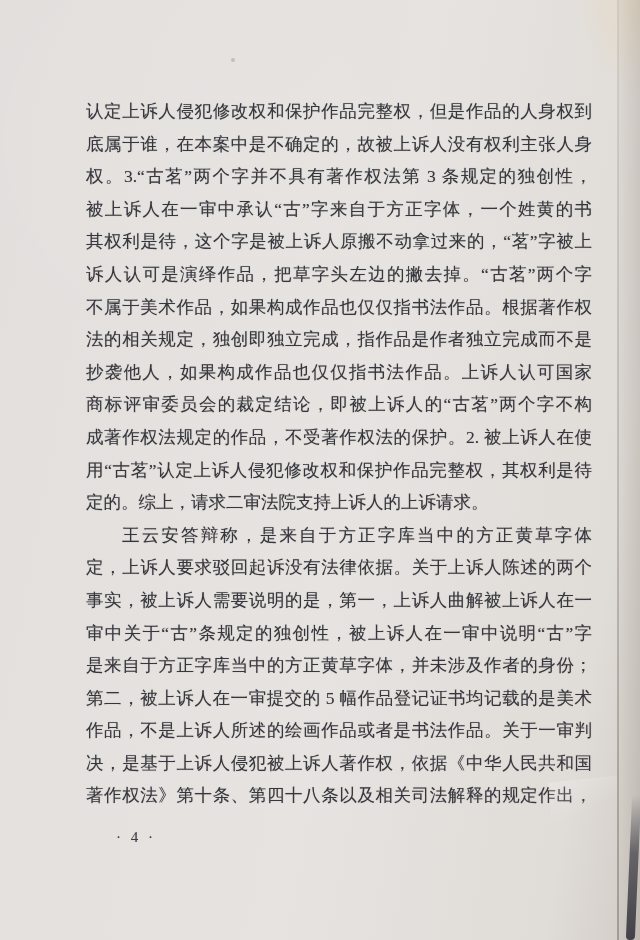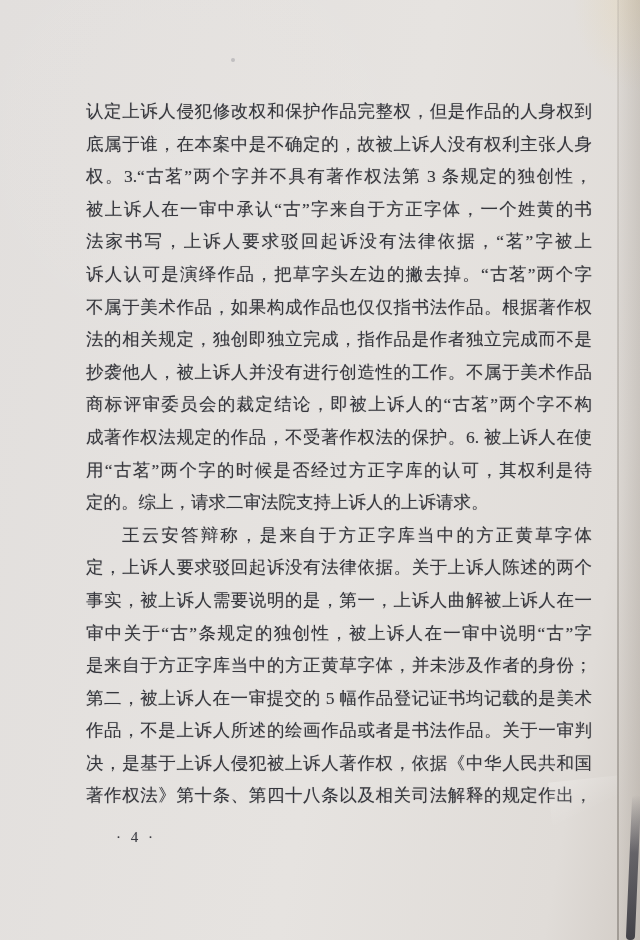--- a/index.html
+++ b/index.html
@@ -101,28 +101,28 @@
   <div class="cream-tint"></div>
   <div class="speck"></div>
 
   <div class="text-block">
 
     <div class="para">
       <div class="line">认定上诉人侵犯修改权和保护作品完整权，但是作品的人身权到</div>
       <div class="line">底属于谁，在本案中是不确定的，故被上诉人没有权利主张人身</div>
       <div class="line">权。3.“古茗”两个字并不具有著作权法第 3 条规定的独创性，</div>
       <div class="line">被上诉人在一审中承认“古”字来自于方正字体，一个姓黄的书</div>
-      <div class="line">法家书写，上诉人要求驳回起诉没有法律依据，“茗”字被上</div>
+      <div class="line">其权利是待，这个字是被上诉人原搬不动拿过来的，“茗”字被上</div>
       <div class="line">诉人认可是演绎作品，把草字头左边的撇去掉。“古茗”两个字</div>
       <div class="line">不属于美术作品，如果构成作品也仅仅指书法作品。根据著作权</div>
       <div class="line">法的相关规定，独创即独立完成，指作品是作者独立完成而不是</div>
-      <div class="line">抄袭他人，被上诉人并没有进行创造性的工作。不属于美术作品</div>
+      <div class="line">抄袭他人，如果构成作品也仅仅指书法作品。上诉人认可国家</div>
       <div class="line">商标评审委员会的裁定结论，即被上诉人的“古茗”两个字不构</div>
-      <div class="line">成著作权法规定的作品，不受著作权法的保护。6. 被上诉人在使</div>
-      <div class="line">用“古茗”两个字的时候是否经过方正字库的认可，其权利是待</div>
+      <div class="line">成著作权法规定的作品，不受著作权法的保护。2. 被上诉人在使</div>
+      <div class="line">用“古茗”认定上诉人侵犯修改权和保护作品完整权，其权利是待</div>
       <div class="line end">定的。综上，请求二审法院支持上诉人的上诉请求。</div>
     </div>
 
     <div class="para">
       <div class="line p-first">王云安答辩称，是来自于方正字库当中的方正黄草字体</div>
       <div class="line">定，上诉人要求驳回起诉没有法律依据。关于上诉人陈述的两个</div>
       <div class="line">事实，被上诉人需要说明的是，第一，上诉人曲解被上诉人在一</div>
       <div class="line">审中关于“古”条规定的独创性，被上诉人在一审中说明“古”字</div>
       <div class="line">是来自于方正字库当中的方正黄草字体，并未涉及作者的身份；</div>
       <div class="line">第二，被上诉人在一审提交的 5 幅作品登记证书均记载的是美术</div>

